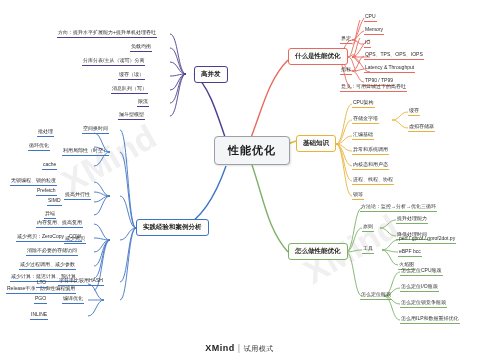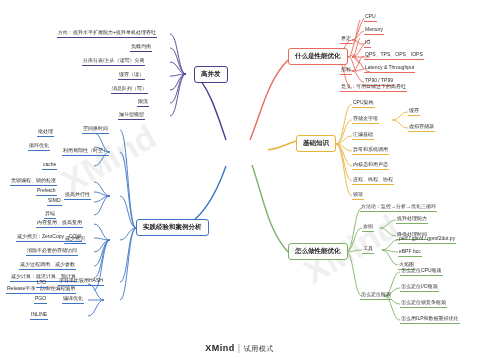--- a/index.html
+++ b/index.html
@@ -156,20 +156,21 @@
       <path d="M110,240 C102,240 102,252 94,252"></path>
       <path d="M110,240 C102,240 102,266 94,266"></path>
       <path d="M110,240 C102,240 102,278 94,278"></path>
       <path d="M110,240 C102,240 102,290 94,290"></path>
       <path d="M104,300 C96,300 96,284 88,284"></path>
       <path d="M104,300 C96,300 96,300 88,300"></path>
       <path d="M104,300 C96,300 96,316 88,316"></path>
     </g>
   </svg>
 
+  <div class="node central" style="left:214px;top:136px;">性能优化</div>
 
   <div class="node main red" style="left:288px;top:48px;">什么是性能优化</div>
 
   <div class="node sub red" style="left:340px;top:35px;">界定</div>
   <div class="node sub red" style="left:364px;top:13px;">CPU</div>
   <div class="node sub red" style="left:364px;top:26px;">Memory</div>
   <div class="node sub red" style="left:364px;top:39px;">IO</div>
 
   <div class="node sub red" style="left:340px;top:66px;">指标</div>
   <div class="node sub red" style="left:364px;top:51px;">QPS、TPS、OPS、IOPS</div>

